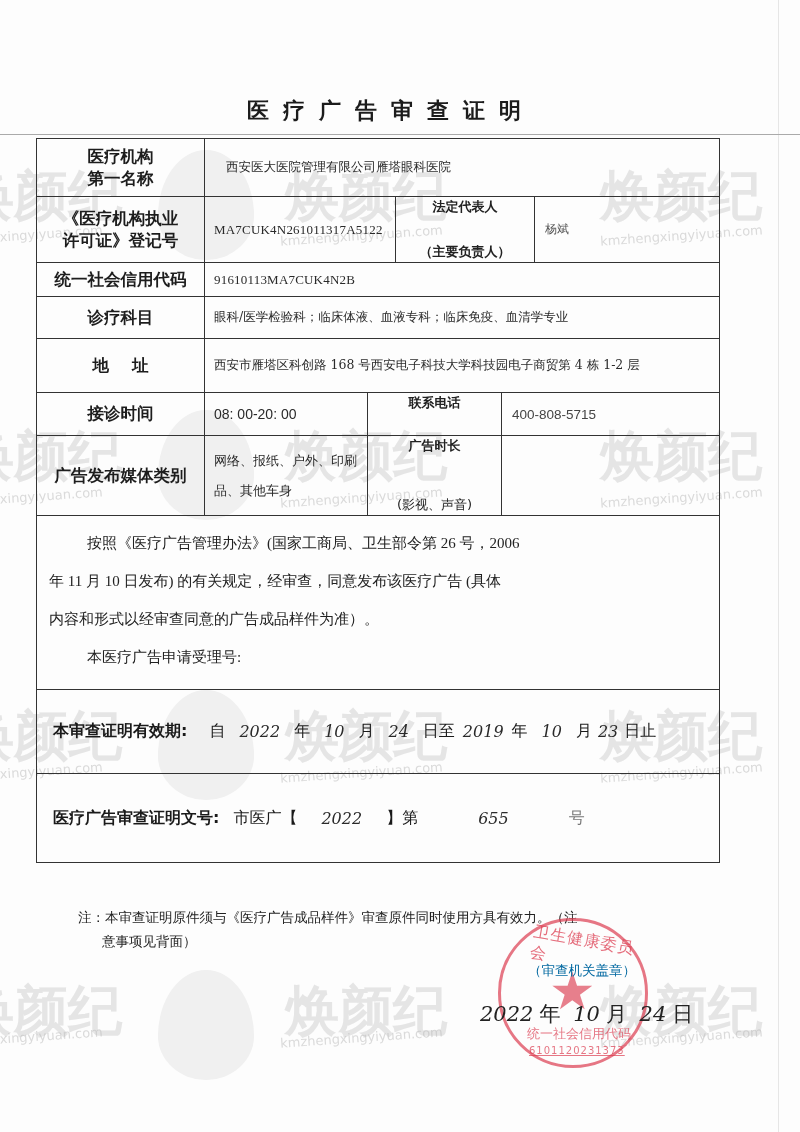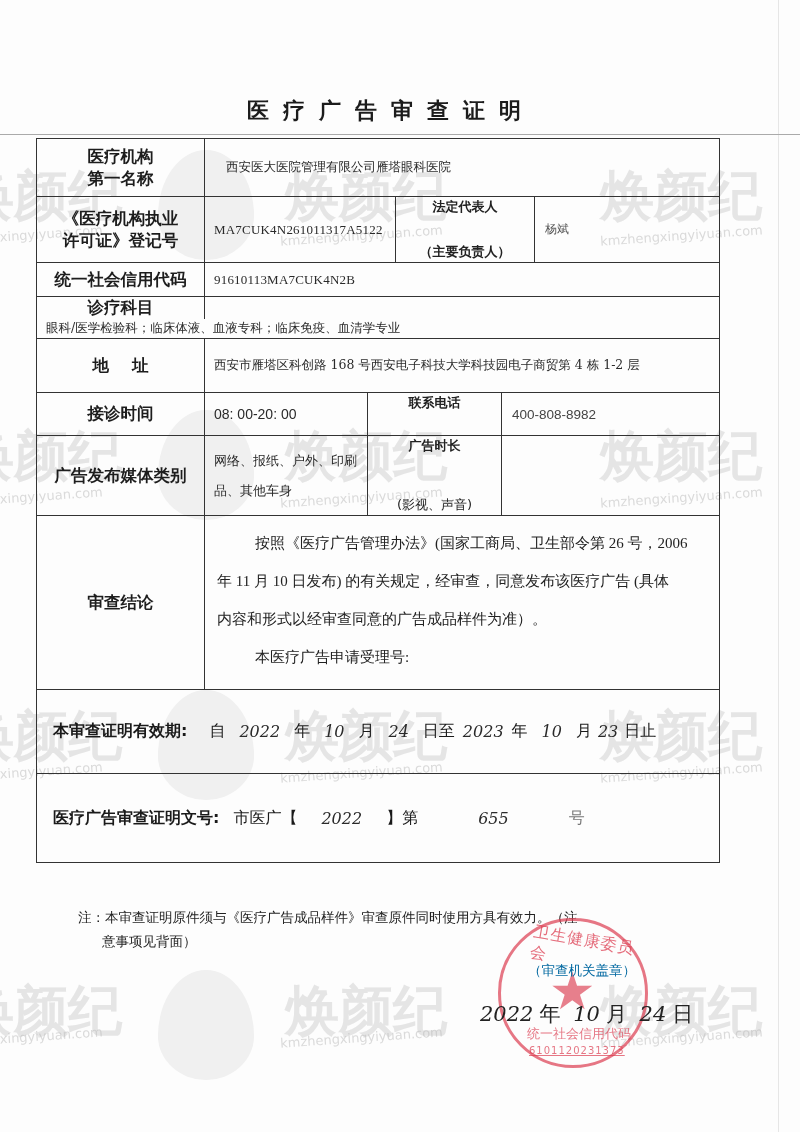--- a/index.html
+++ b/index.html
@@ -16,21 +16,21 @@
     .row:last-child { border-bottom: none; }
     .lbl { width: 168px; border-right: 1.5px solid #333; display: flex; align-items: center; justify-content: center; text-align: center; font-weight: bold; font-size: 16.5px; line-height: 22px; color: #1d1d1d; }
     .val { flex: 1; display: flex; align-items: center; padding-left: 9px; font-family: "DejaVu Serif", "Liberation Serif", serif; font-size: 12.5px; color: #2a2a2a; }
     .sublbl { width: 140px; border-left: 1.5px solid #333; border-right: 1.5px solid #333; display: flex; flex-direction: column; align-items: center; justify-content: space-between; font-weight: bold; font-size: 13px; line-height: 20px; color: #222; }
     .subval { flex: 1; display: flex; align-items: center; padding-left: 10px; font-size: 12px; color: #555; }
     .mono { font-family: Liberation Serif, serif; font-size: 13px; letter-spacing: 0.2px; }
 
     .r1 { height: 58px; gap: 12px; }
     .r2 { height: 66px; }
     .r3 { height: 34px; }
-    .r4 { height: 42px; flex-direction: column; }
+    .r4 { height: 42px; }
     .r5 { height: 54px; }
     .r6 { height: 43px; }
     .r7 { height: 80px; }
     .r8 { height: 174px; }
     .r9 { height: 84px; }
     .r10 { height: 88px; }
 
     .r2 .val-left { width: 190px; flex: none; }
     .r6 .val-left, .r7 .val-left { width: 162px; flex: none; }
     .r7 .val-left { flex-direction: column; align-items: flex-start; justify-content: center; line-height: 30px; font-family: "DejaVu Sans", sans-serif; font-size: 13px; }
@@ -141,56 +141,55 @@
     <div class="lbl" style="white-space:pre;">地    址</div>
     <div class="val">西安市雁塔区科创路 168 号西安电子科技大学科技园电子商贸第 4 栋 1-2 层</div>
   </div>
 
   <div class="row r6">
     <div class="lbl">接诊时间</div>
     <div class="val val-left">08: 00-20: 00</div>
     <div class="sublbl">
       <span>联系电话</span>
     </div>
-    <div class="subval">400-808-8982</div>
+    <div class="subval">400-808-5715</div>
   </div>
 
   <div class="row r7">
     <div class="lbl">广告发布媒体类别</div>
     <div class="val val-left">
       <span>网络、报纸、户外、印刷</span>
       <span>品、其他车身</span>
     </div>
     <div class="sublbl">
       <span>广告时长</span>
       <span>(影视、声音)</span>
     </div>
     <div class="subval"></div>
   </div>
 
   <div class="row r8">
-    <div class="lbl">审查结论</div>
     <div class="conclusion">
       <div class="indent">按照《医疗广告管理办法》(国家工商局、卫生部令第 26 号，2006</div>
       <div>年 11 月 10 日发布) 的有关规定，经审查，同意发布该医疗广告 (具体</div>
       <div>内容和形式以经审查同意的广告成品样件为准）。</div>
       <div class="indent">本医疗广告申请受理号:</div>
     </div>
   </div>
 
   <div class="row r9 span-row">
     <span>本审查证明有效期:</span>
     <span class="plain" style="margin-left:22px;">自</span>
     <span class="hand">2022</span>
     <span class="plain" style="margin-left:0;">年</span>
     <span class="hand">10</span>
     <span class="plain" style="margin-left:0;">月</span>
     <span class="hand">24</span>
     <span class="plain" style="margin-left:0;">日至</span>
-    <span class="hand" style="margin:0 8px;">2023</span>
+    <span class="hand" style="margin:0 8px;">2019</span>
     <span class="plain" style="margin-left:0;">年</span>
     <span class="hand">10</span>
     <span class="plain" style="margin-left:0;">月</span>
     <span class="hand" style="margin:0 6px;">23</span>
     <span class="plain" style="margin-left:0;">日止</span>
   </div>
 
   <div class="row r10 span-row">
     <span>医疗广告审查证明文号:</span>
     <span class="plain" style="margin-left:14px;">市医广【</span>

